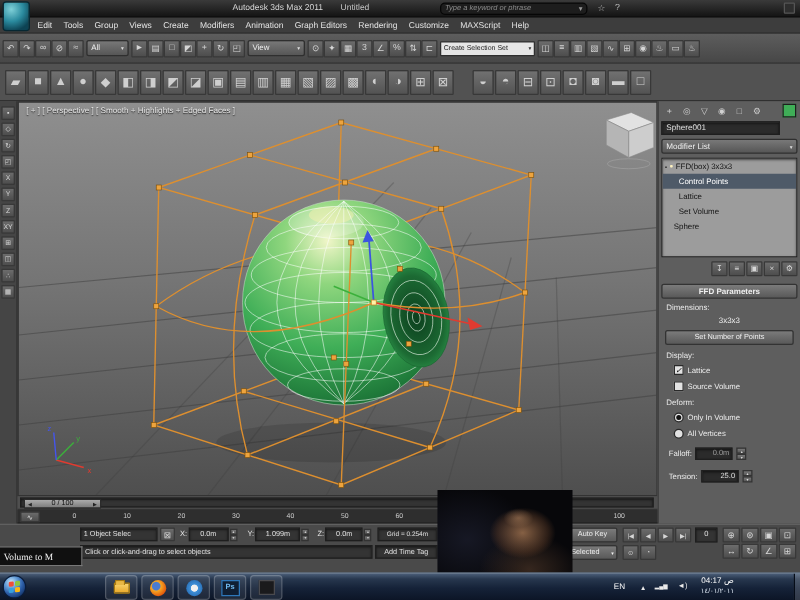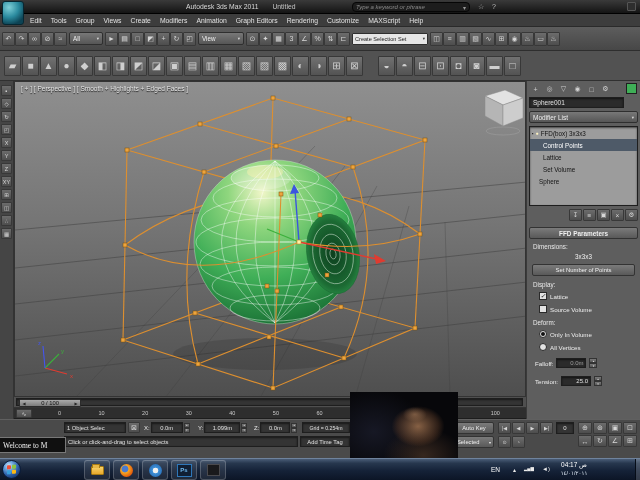--- a/index.html
+++ b/index.html
@@ -582,21 +582,21 @@
         <span class="icon nav">⊡</span>
         <span class="icon nav">↔</span>
         <span class="icon nav">↻</span>
         <span class="icon nav">∠</span>
         <span class="icon nav">⊞</span>
       </div>
   </div>
 
   <div class="abs webcam"></div>
 
-  <div class="abs welcome">Welcome to M</div>
+  <div class="abs welcome">Volume to M</div>
 
   <div class="abs taskbarr">
     <div class="orb">
       <div class="flag">
           <i class="q1"></i>
           <i class="q2"></i>
           <i class="q3"></i>
           <i class="q4"></i>
         </div>
     </div>

